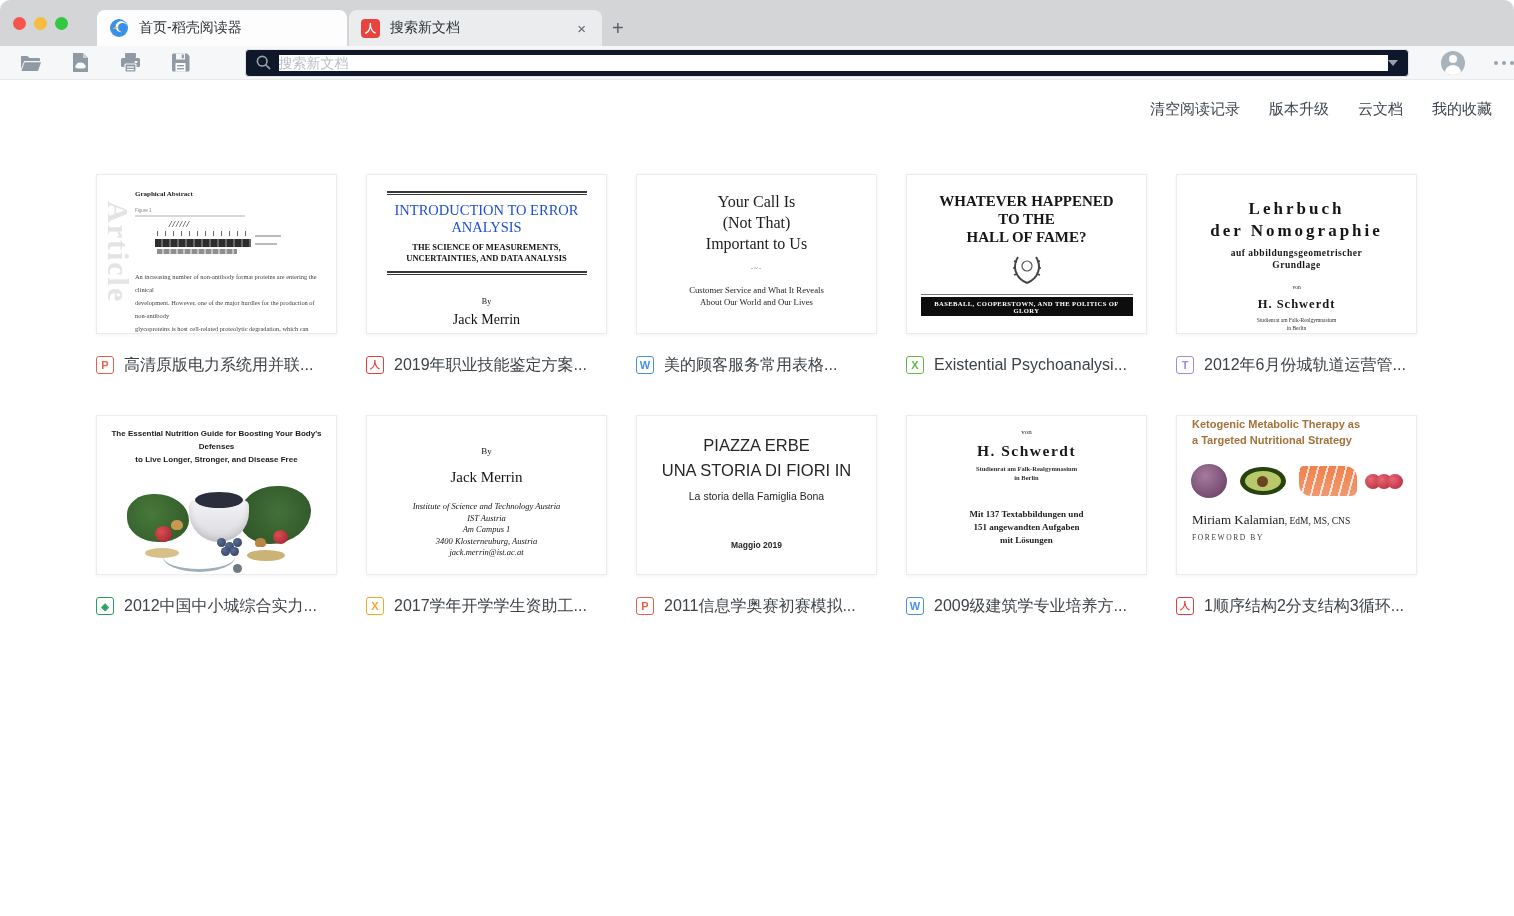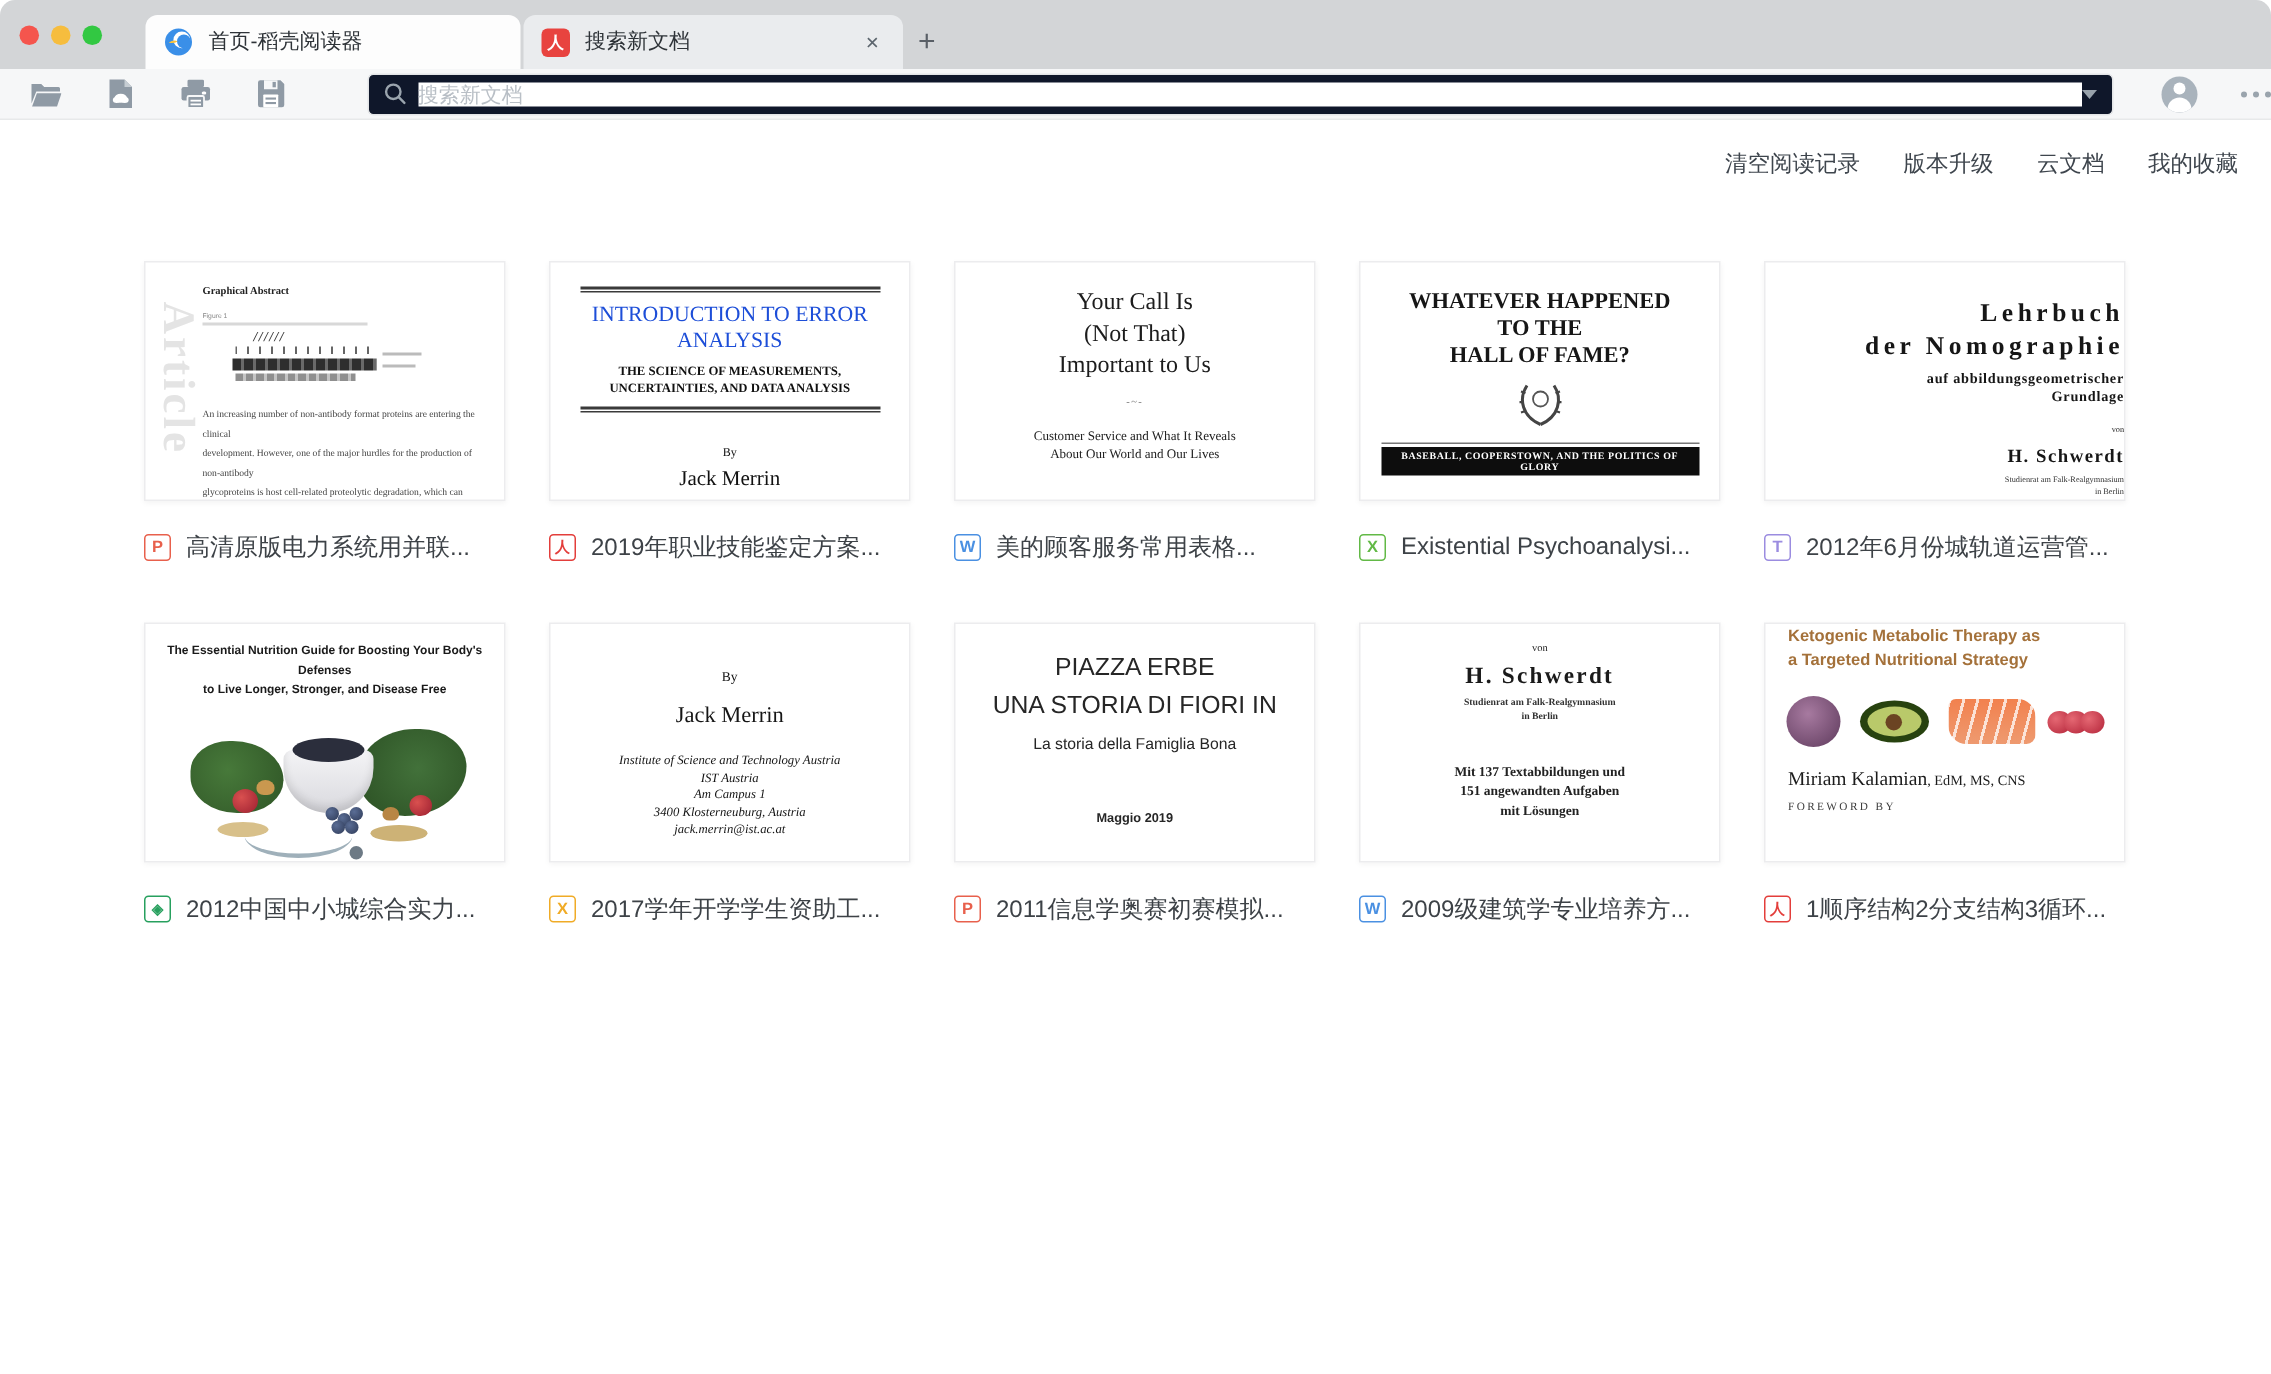--- a/index.html
+++ b/index.html
@@ -78,21 +78,21 @@
   .t2 .sub { margin-top:12px; font-size:8.7px; line-height:12px; color:#222; }
 
   
   .t3 { text-align:center; padding-top:17px; font-family:"Liberation Serif",serif; }
   .t3 .line { font-weight:bold; font-size:15px; line-height:18px; color:#161616; }
   .t3 .wreath { margin-top:10px; }
   .t3 .bannerline { width:212px; margin:4px auto 0; border-top:1.5px solid #777; }
   .t3 .banner { width:212px; margin:2px auto 0; background:#0d0d0d; color:#fff; font-weight:bold; font-size:6.6px; letter-spacing:.4px; padding:3px 0 2px; }
 
   
-  .t4 { text-align:right; padding-top:23px; font-family:"Liberation Serif",serif; color:#161616; }
+  .t4 { text-align:center; padding-top:23px; font-family:"Liberation Serif",serif; color:#161616; }
   .t4 .big { font-weight:bold; font-size:17px; line-height:22px; letter-spacing:3px; }
   .t4 .sub { font-weight:bold; font-size:9.5px; line-height:12px; margin-top:5px; letter-spacing:.5px; }
   .t4 .von { font-size:5.5px; margin-top:13px; }
   .t4 .author { font-weight:bold; font-size:12.5px; margin-top:7px; letter-spacing:1px; }
   .t4 .affil { font-size:5.5px; line-height:8px; margin-top:4px; color:#333; }
 
   
   .t5 .head { text-align:center; margin-top:11px; font-weight:bold; font-size:8px; line-height:13px; color:#1a1a1a; }
   .t5 .scene { position:relative; height:110px; margin-top:2px; }
   .t5 .kaleL { position:absolute; left:30px; top:26px; width:62px; height:48px; background:radial-gradient(circle at 40% 40%, #47793a, #2f5526); border-radius:46% 60% 50% 55%; }

